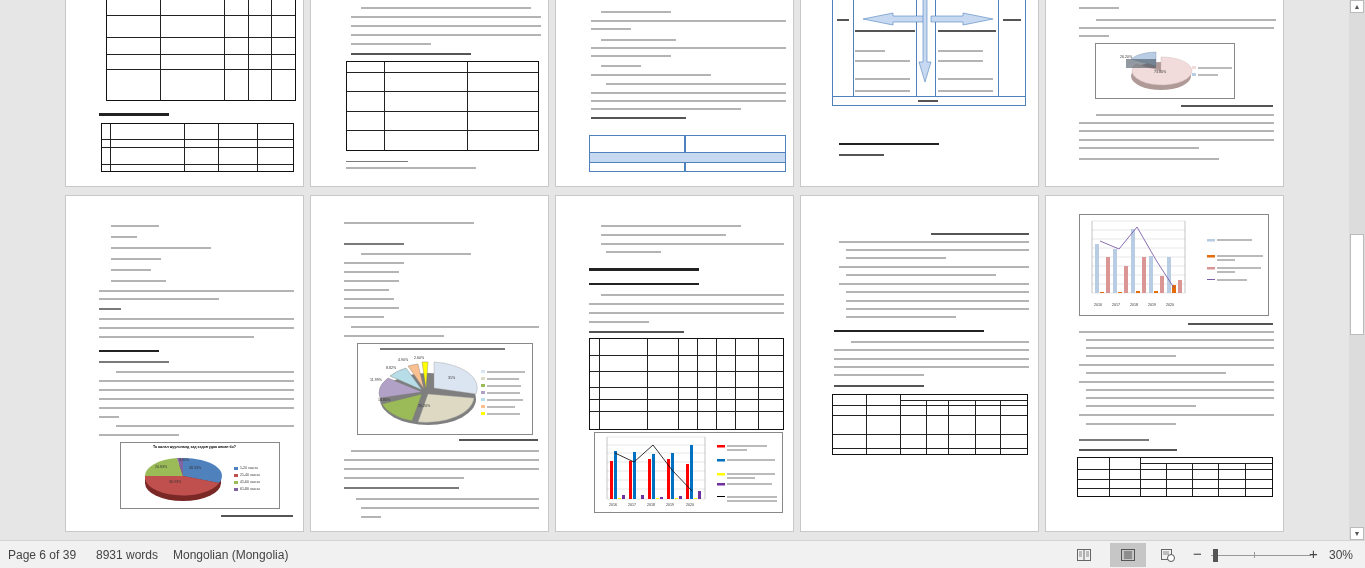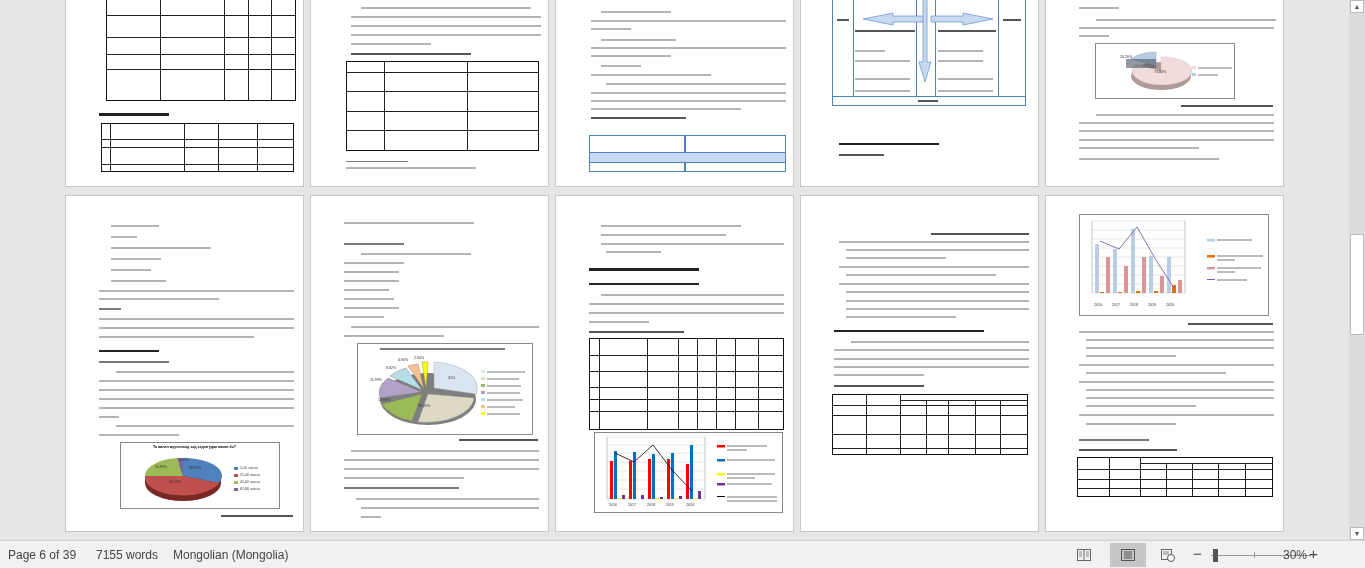--- a/index.html
+++ b/index.html
@@ -496,21 +496,21 @@
       <span>▲</span>
     </div>
   <div class="thumb"></div>
   <div class="btn" style="top:527px">
       <span>▼</span>
     </div>
 </div>
 
 <div class="status">
   <span class="item" style="left:8px">Page 6 of 39</span>
-  <span class="item" style="left:96px">7155 words</span>
+  <span class="item" style="left:96px">8931 words</span>
   <span class="item" style="left:173px">Mongolian (Mongolia)</span>
 
   <div class="view-btn" style="left:1066px">
     <svg width="14" height="12">
         <rect x="0.5" y="0.5" width="13" height="11" fill="none" stroke="#666"></rect>
         <line x1="7" y1="0" x2="7" y2="12" stroke="#666"></line>
         <g stroke="#888">
           <line x1="2" y1="3" x2="5" y2="3"></line>
           <line x1="2" y1="5" x2="5" y2="5"></line>
           <line x1="2" y1="7" x2="5" y2="7"></line>
@@ -540,14 +540,14 @@
         </g>
         <circle cx="10" cy="9" r="3.5" fill="#fff" stroke="#555"></circle>
       </svg>
   </div>
 
   <span class="item" style="left:1193px;top:4px;font-size:15px">−</span>
   <div class="zoom-track"></div>
   <div class="zoom-tick"></div>
   <div class="zoom-thumb"></div>
   <span class="item" style="left:1309px;top:4px;font-size:15px">+</span>
-  <span class="item" style="left:1283px">30%</span>
+  <span class="item" style="left:1329px">30%</span>
 </div>
 
 </body></html>

